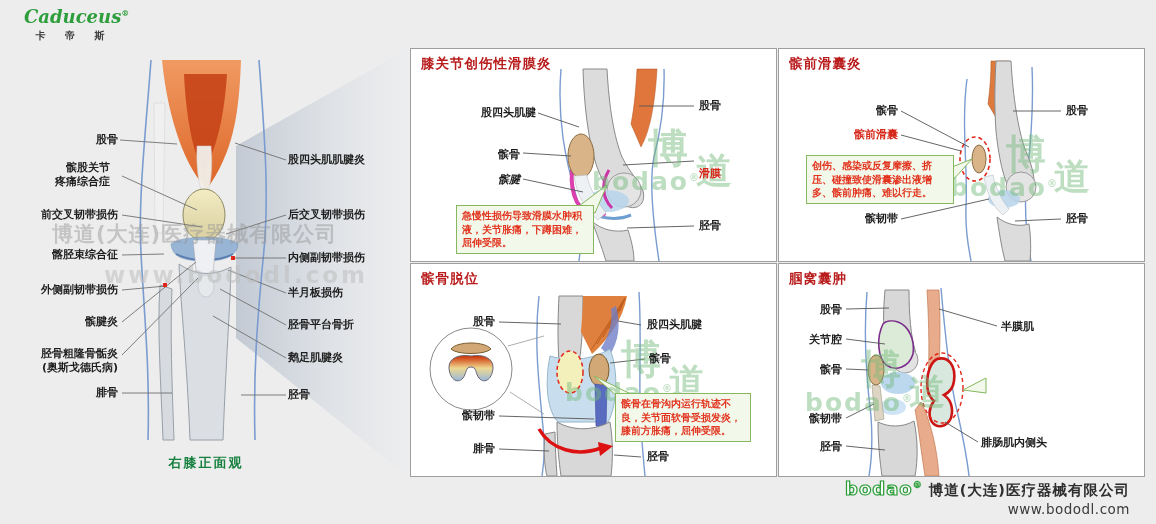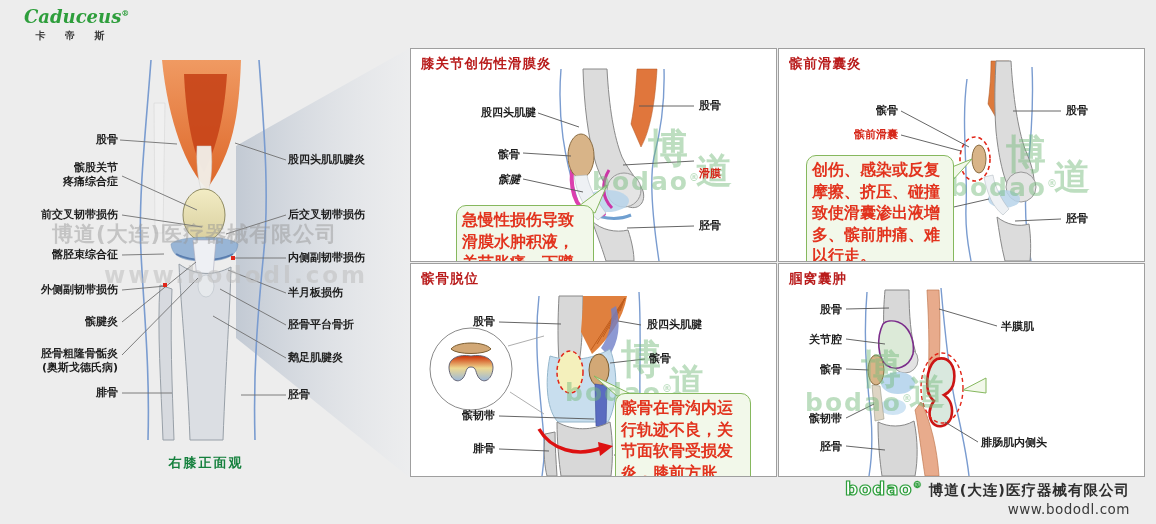--- a/index.html
+++ b/index.html
@@ -28,21 +28,21 @@
             color:rgba(190,190,190,.55);letter-spacing:3px;white-space:nowrap;}
   
   .panel{position:absolute;width:367px;height:214px;background:#ffffff;border:1px solid #9f9f9f;
          box-sizing:border-box;overflow:hidden;}
   #p1{left:410px;top:48px;} #p2{left:778px;top:48px;}
   #p3{left:410px;top:263px;} #p4{left:778px;top:263px;}
   .panel-title{position:absolute;left:10px;top:6px;margin:0;font-size:13.5px;font-weight:700;
                color:#b91c1c;letter-spacing:1px;}
   .panel svg.art{position:absolute;left:0;top:0;}
   .note{position:absolute;box-sizing:border-box;background:#f2f8ea;border:1px solid #86b85e;
-        border-radius:10px;padding:3px 5px;font-size:16px;font-weight:700;color:#e2331e;line-height:1.35;}
+        border-radius:0;padding:3px 5px;font-size:10px;font-weight:700;color:#e2331e;line-height:1.35;}
   
   .wm-green{position:absolute;width:140px;height:80px;color:rgba(118,186,123,.48);
             font-weight:700;pointer-events:none;}
   .wm-green .c1{position:absolute;left:52px;top:-10px;font-size:40px;}
   .wm-green .c2{position:absolute;left:100px;top:16px;font-size:36px;}
   .wm-green .en{position:absolute;left:-4px;top:36px;font-size:25px;letter-spacing:2px;}
   .wm-green .en sup{font-size:10px;}
   
   #footer{position:absolute;right:26px;bottom:7px;text-align:right;}
   #footer .row1{display:flex;align-items:baseline;justify-content:flex-end;}
@@ -113,21 +113,21 @@
         <line x1="286" y1="310" x2="213" y2="268"></line>
         <line x1="286" y1="347" x2="241" y2="347"></line>
         <rect x="163" y="235" width="4" height="4" fill="#e0261a" stroke="none"></rect>
         <rect x="231" y="208" width="4" height="4" fill="#e0261a" stroke="none"></rect>
       </g>
     </svg>
     <div class="wm-gray1">博道(大连)医疗器械有限公司</div>
     <div class="wm-gray2">www.bododl.com</div>
 
     <div class="lbl ra" style="right:292px;top:85px;">股骨</div>
-    <div class="lbl ra" style="right:292px;top:113px;">髌股关节
+    <div class="lbl ra" style="right:300px;top:113px;">髌股关节
 疼痛综合症</div>
     <div class="lbl ra" style="right:292px;top:160px;">前交叉韧带损伤</div>
     <div class="lbl ra" style="right:292px;top:200px;">髂胫束综合征</div>
     <div class="lbl ra" style="right:292px;top:235px;">外侧副韧带损伤</div>
     <div class="lbl ra" style="right:292px;top:267px;">髌腱炎</div>
     <div class="lbl ra" style="right:292px;top:299px;">胫骨粗隆骨骺炎
 (奥斯戈德氏病)</div>
     <div class="lbl ra" style="right:292px;top:338px;">腓骨</div>
 
     <div class="lbl" style="left:288px;top:105px;">股四头肌肌腱炎</div>

